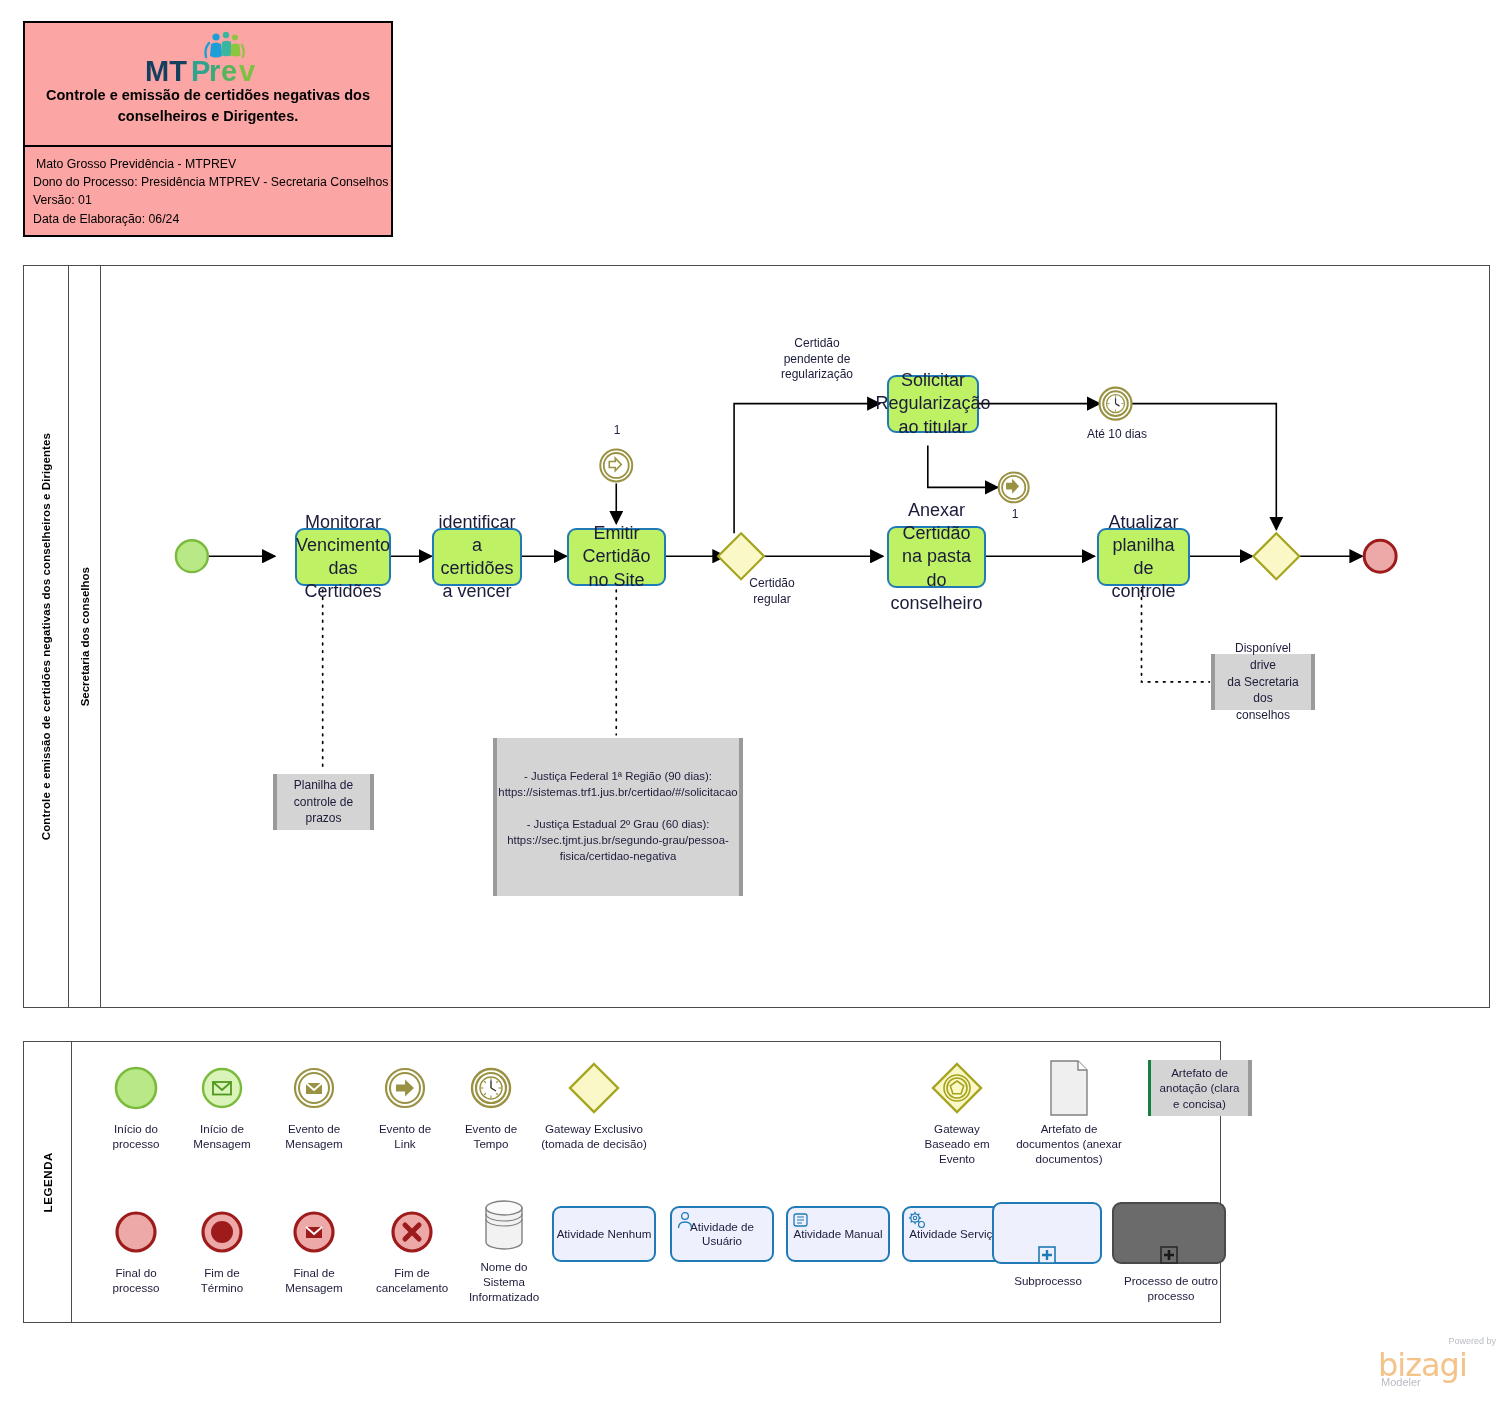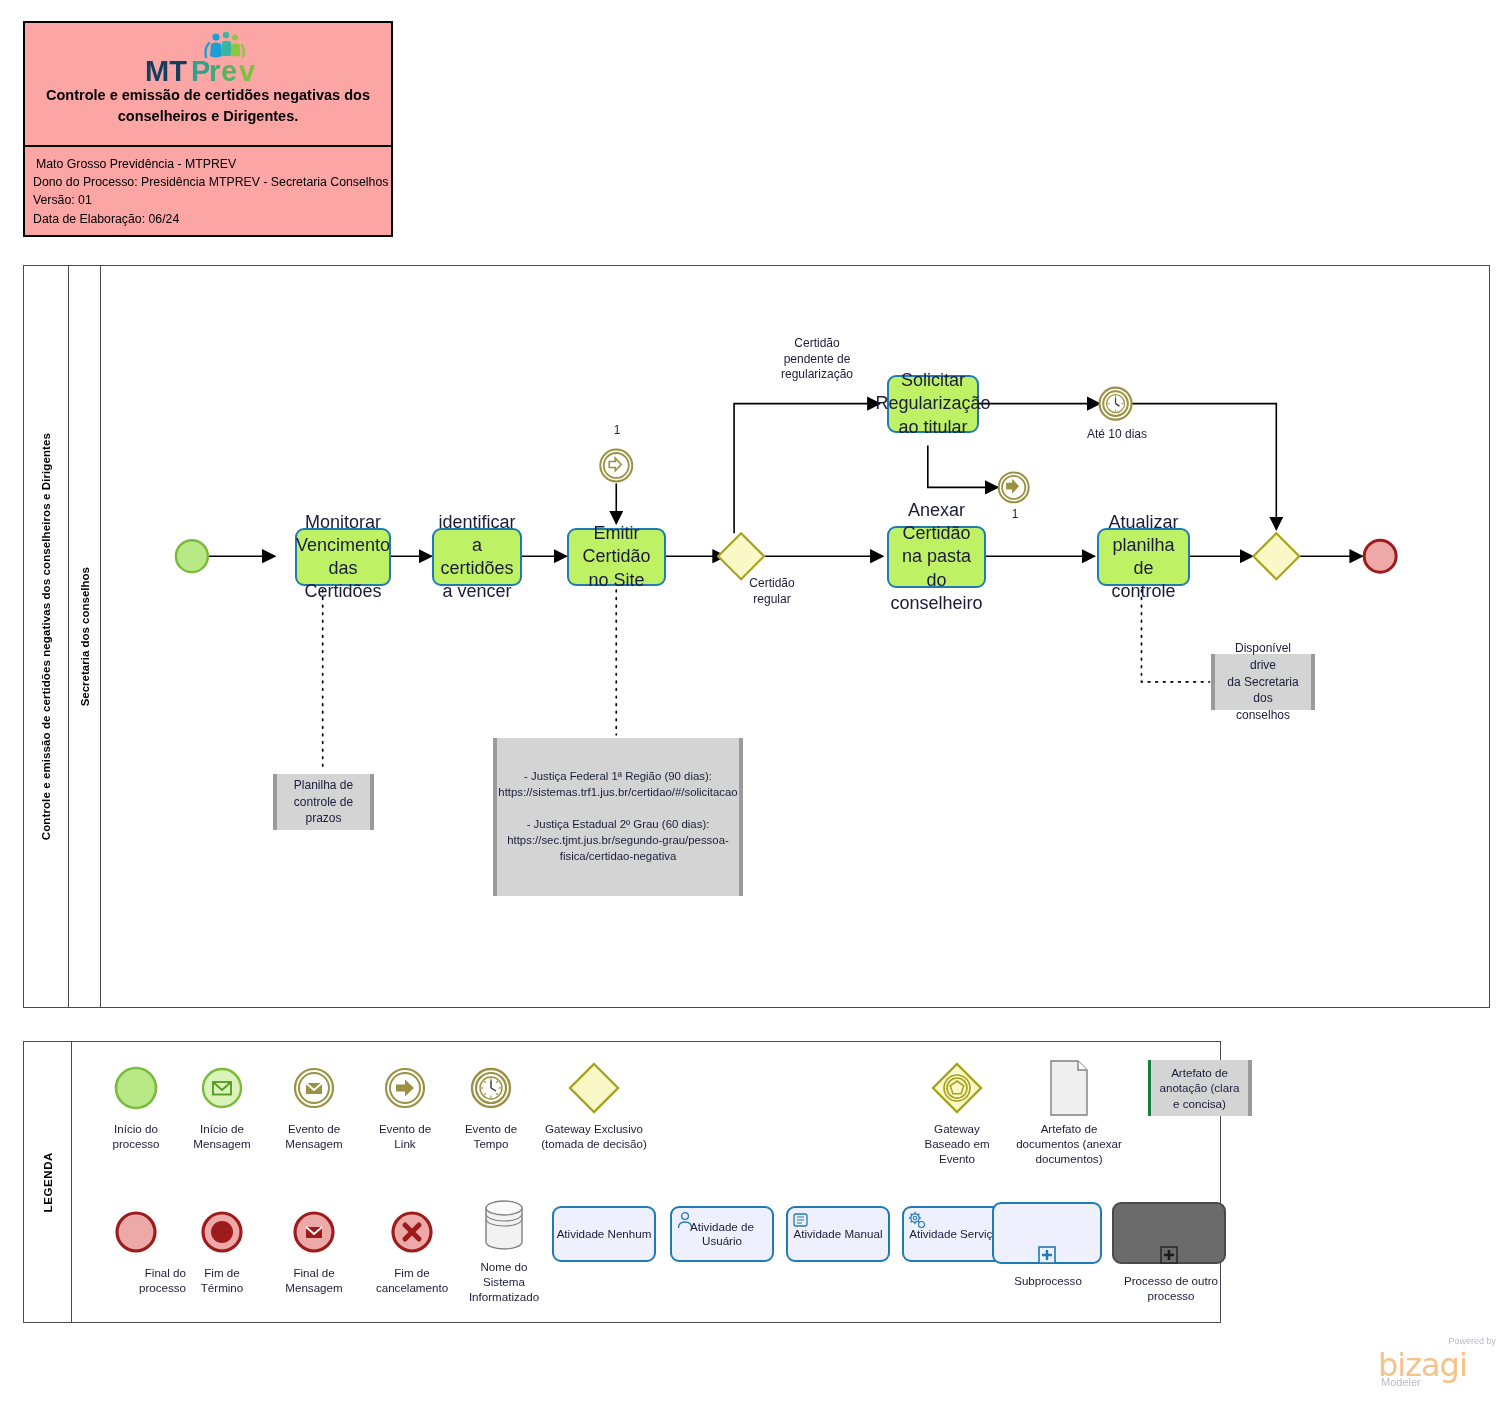--- a/index.html
+++ b/index.html
@@ -499,21 +499,21 @@
         </div>
         <div class="leg-text">Artefato de
 documentos (anexar
 documentos)</div>
       </div>
 
       <div class="leg-item" style="left:1076px; top:18px; width:110px;">
         <div class="leg-anno">Artefato de anotação (clara e concisa)</div>
       </div>
 
-      <div class="leg-item" style="left:14px; top:158px; width:100px;text-align:right;">
+      <div class="leg-item" style="left:14px; top:158px; width:100px;">
         <div class="leg-icon">
           <svg width="52" height="52" viewBox="0 0 52 52">
               <circle cx="26" cy="26" r="19" fill="#eda8a8" stroke="#9e1b1b" stroke-width="3.2"></circle>
             </svg>
         </div>
         <div class="leg-text">Final do
 processo</div>
       </div>
 
       <div class="leg-item" style="left:100px; top:158px; width:100px;">

